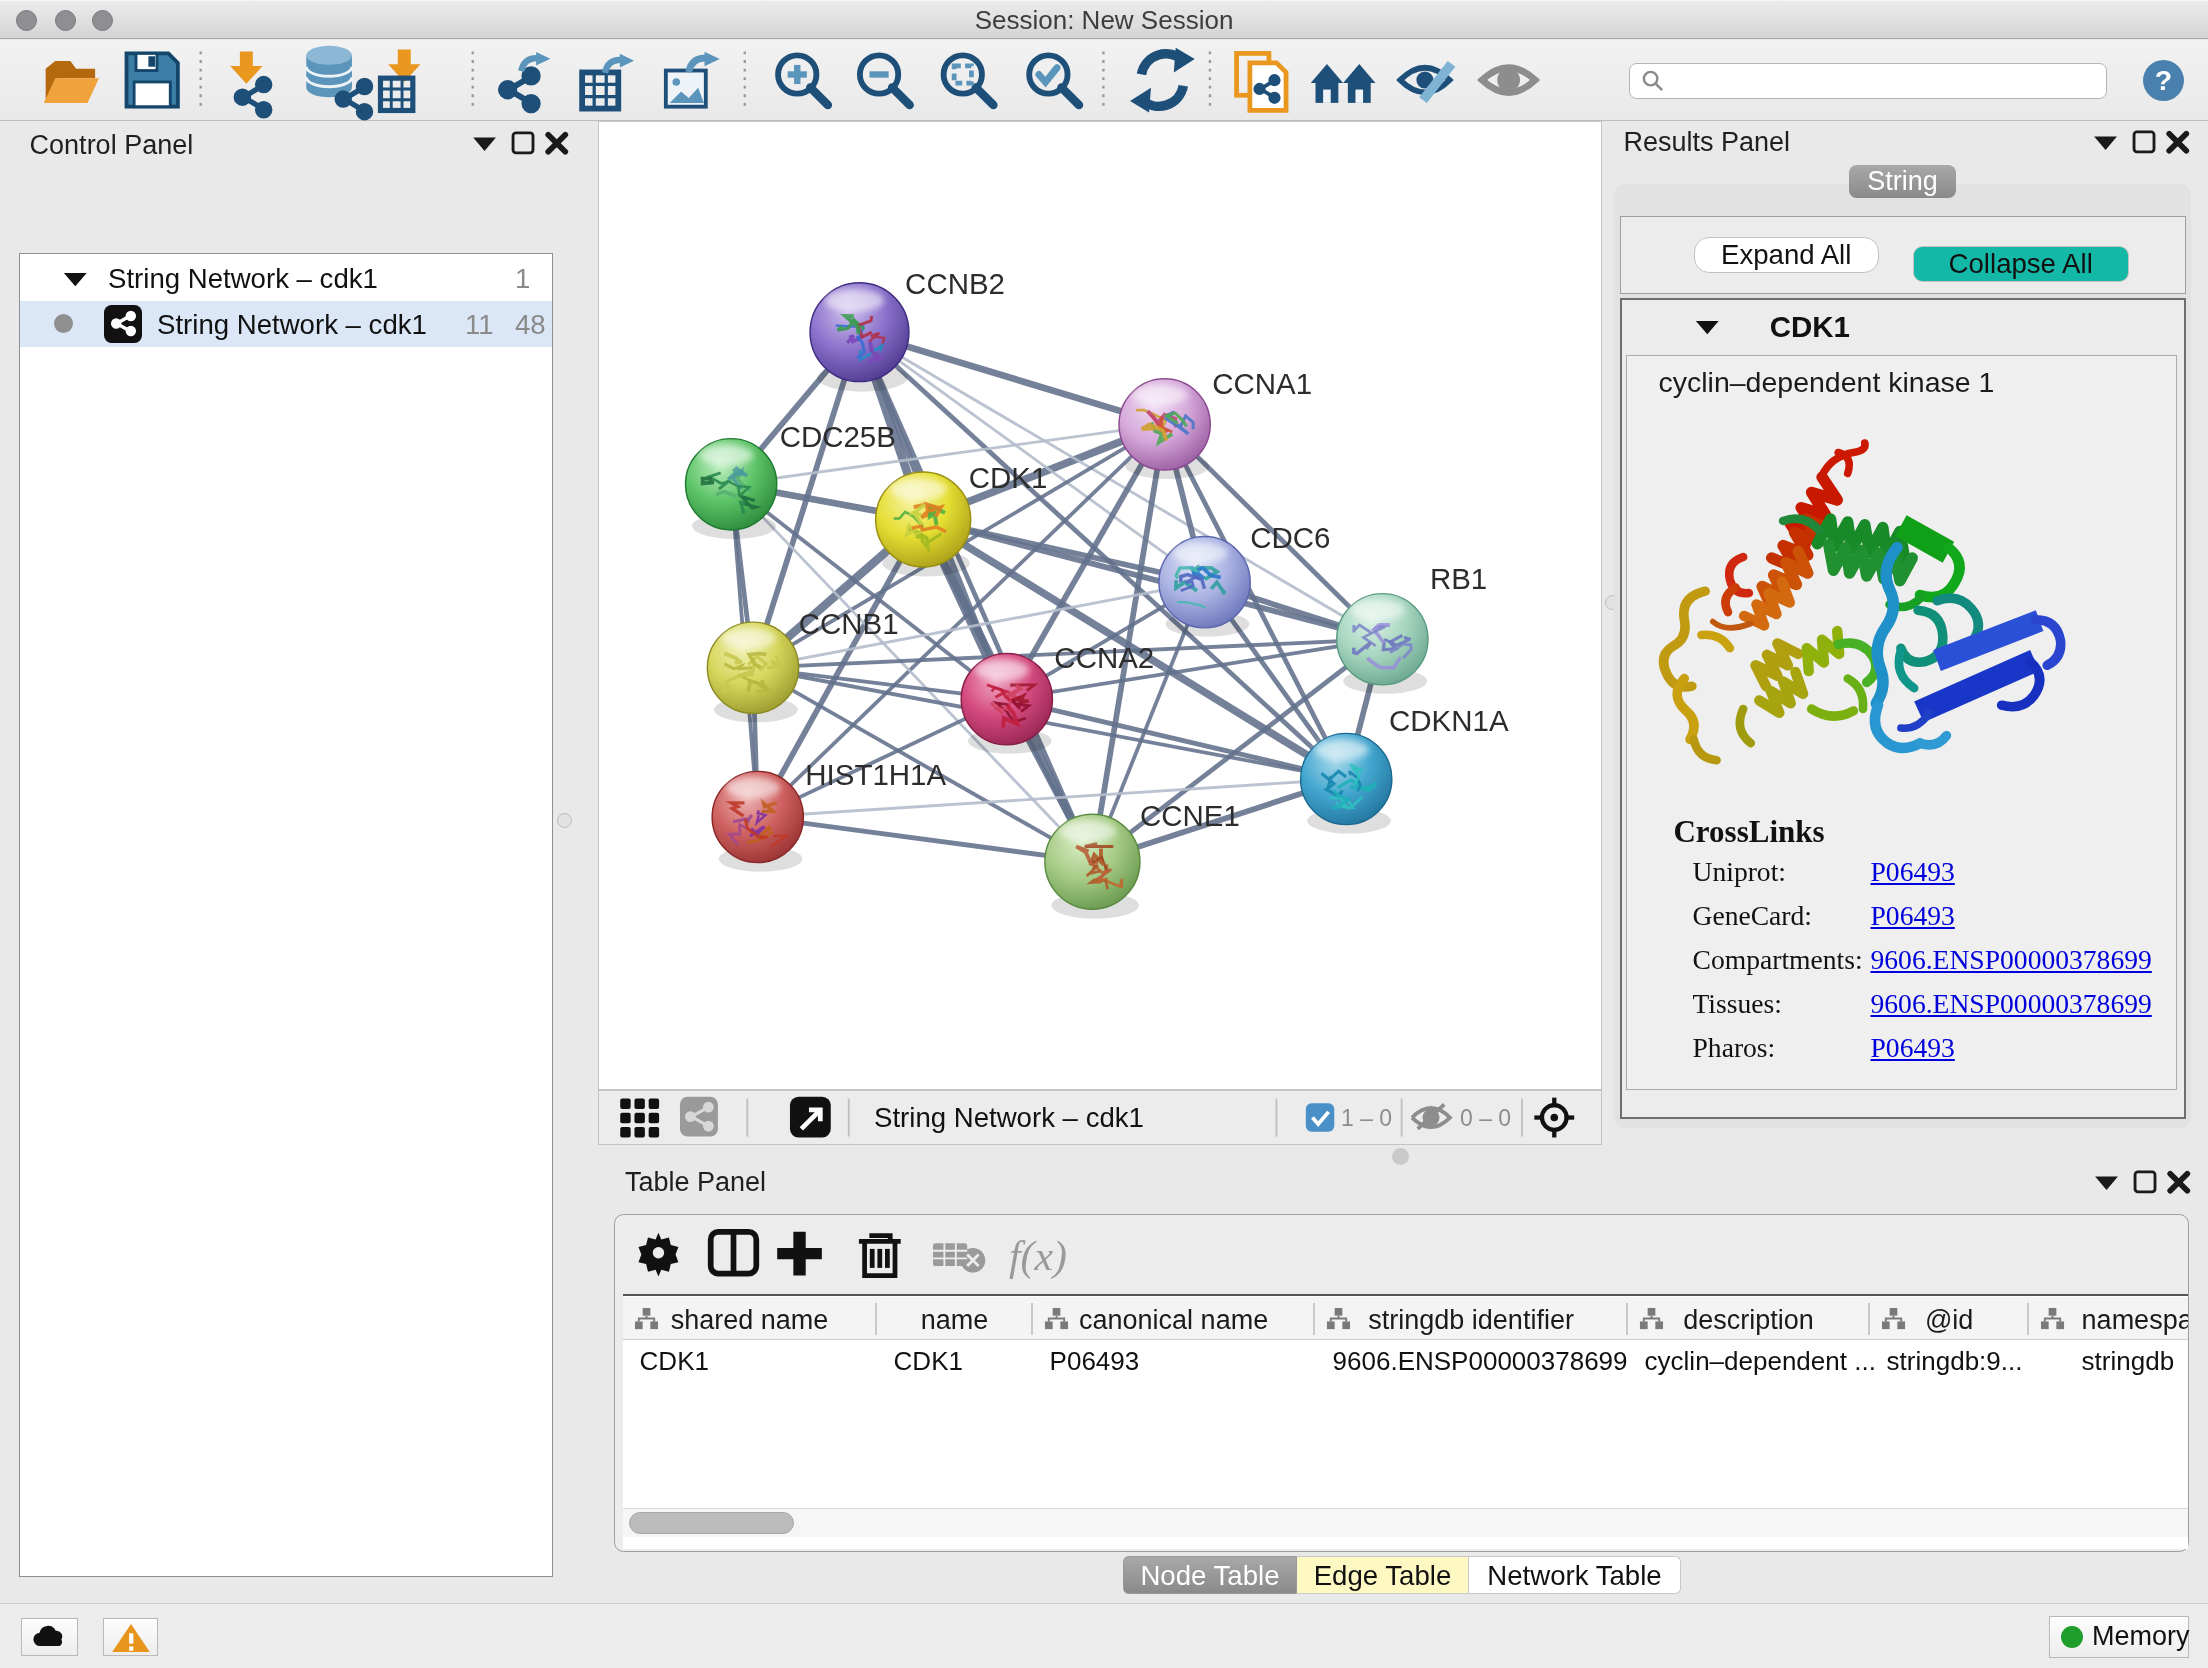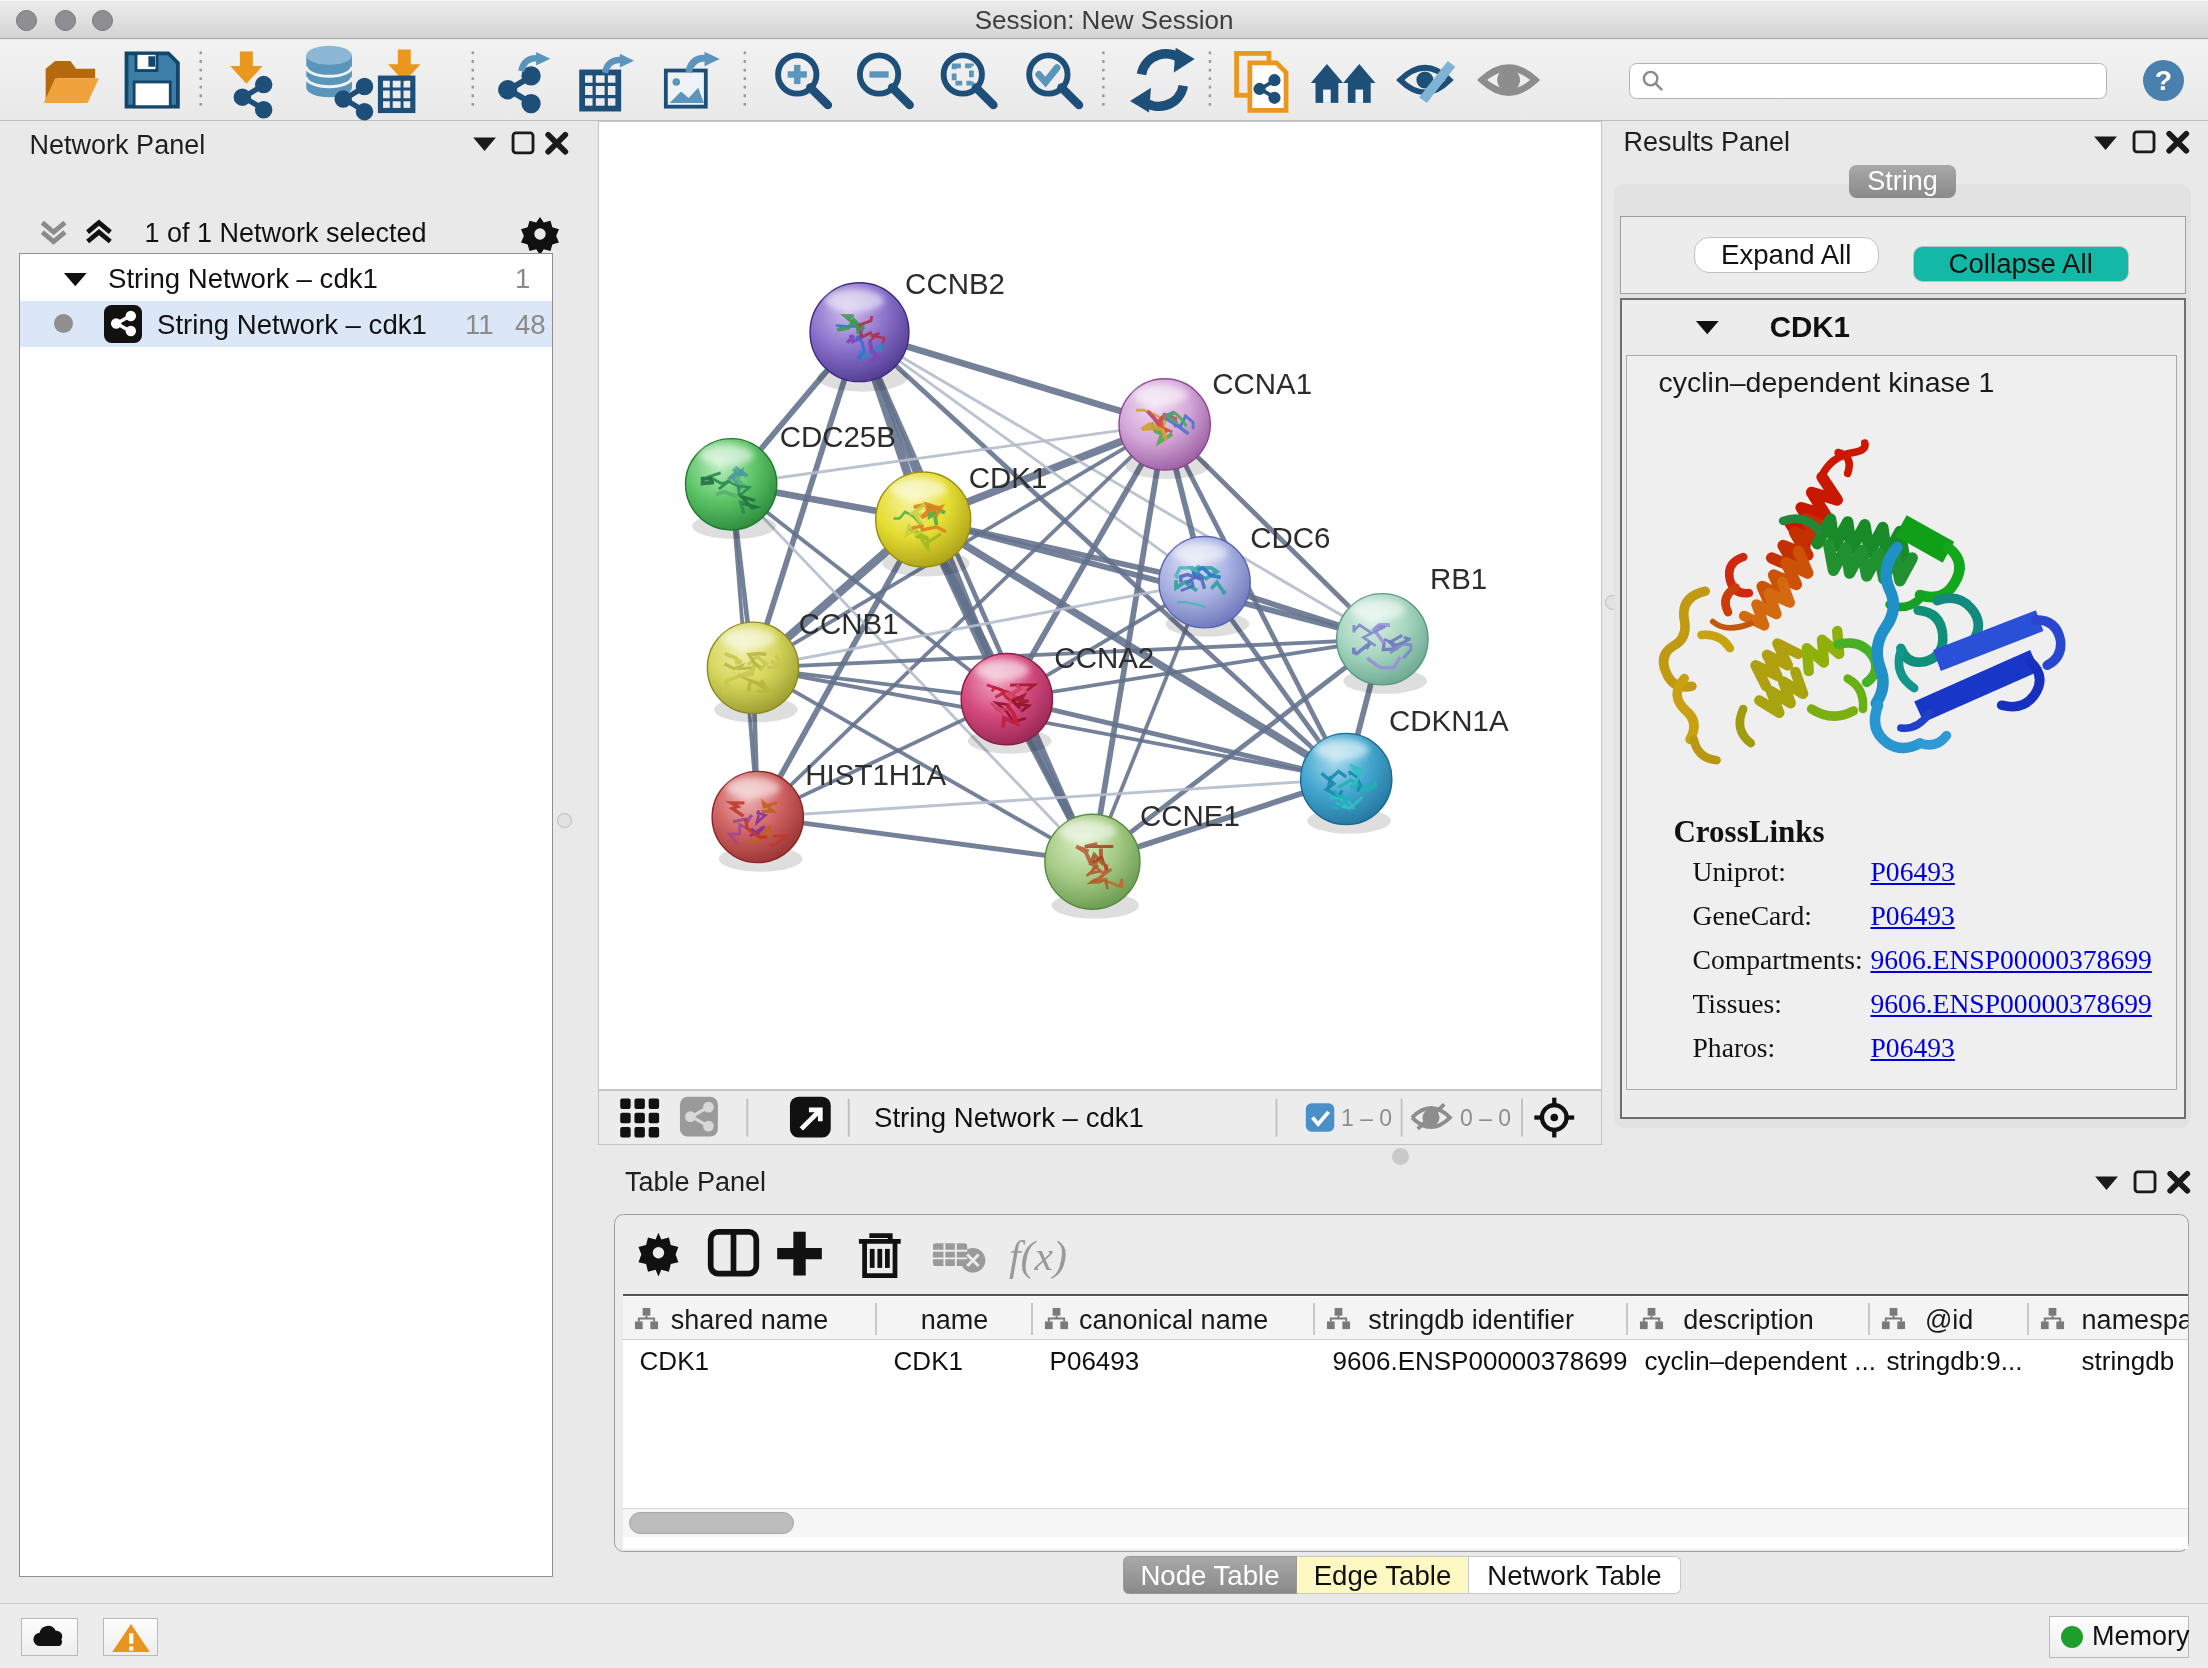--- a/index.html
+++ b/index.html
@@ -115,46 +115,29 @@
   <div class="abs" style="left:1629px;top:23px;width:478px;height:36px;background:#ffffff;border:1.9px solid #b4b4b4;border-radius:7.6px">
     <svg width="25" height="25" style="position:absolute;left:11.4px;top:4.8px" viewBox="0 0 26 26">
         <circle cx="10" cy="10" r="7" fill="none" stroke="#8a8a8a" stroke-width="2.5"></circle>
         <line x1="15" y1="15" x2="22" y2="22" stroke="#8a8a8a" stroke-width="2.5"></line>
       </svg>
   </div>
   <div class="abs" style="left:2143px;top:20px;width:41px;height:41px;border-radius:50%;background:#4a80ae;color:#fff;font-size:28.5px;font-weight:700;text-align:center;line-height:41px">?</div>
 </div>
 
 <div class="abs" style="left:7.6px;top:122px;width:555px;height:1460px;background:#e9e9e9">
-  <div class="abs panelhead" style="left:22px;top:7.6px">Network Panel</div>
+  <div class="abs panelhead" style="left:22px;top:7.6px">Control Panel</div>
   <svg class="abs" width="105" height="28.5" style="left:463px;top:7.6px" viewBox="0 0 110 30">
     <path d="M2 8 l12 14 l12 -14 z" fill="#1a1a1a"></path>
     <rect x="44" y="3" width="21" height="21" fill="none" stroke="#1a1a1a" stroke-width="3" rx="3"></rect>
     <path d="M81 5 l18 18 M99 5 l-18 18" stroke="#1a1a1a" stroke-width="6" stroke-linecap="round"></path>
   </svg>
 
 
   <div class="abs" style="left:3.8px;top:79px;width:542px;height:1462px;"></div>
-  <div class="abs" style="left:11.4px;top:91px;width:533px;height:44px;">
-    <svg class="abs" width="86" height="34" style="left:19px;top:3.8px" viewBox="0 0 90 36">
-      <g stroke="#8b8b8b" stroke-width="5" fill="none">
-          <path d="M4 6 l12 10 l12 -10"></path>
-          <path d="M4 16 l12 10 l12 -10"></path>
-        </g>
-      <g stroke="#111" stroke-width="5" fill="none">
-          <path d="M52 16 l12 -10 l12 10"></path>
-          <path d="M52 26 l12 -10 l12 10"></path>
-        </g>
-    </svg>
-    <div class="abs" style="left:0;width:100%;text-align:center;top:4.8px;font-size:27px;color:#111">1 of 1 Network selected</div>
-    <svg class="abs" width="38" height="38" style="left:502px;top:1.9px" viewBox="0 0 40 40">
-        <path d="M20 2 l4 6 7 -2 2 7 7 2 -3 7 3 7 -7 2 -2 7 -7 -2 -4 6 -4 -6 -7 2 -2 -7 -7 -2 3 -7 -3 -7 7 -2 2 -7 7 2 z" fill="#111"></path>
-        <circle cx="20" cy="20" r="6" fill="#e9e9e9"></circle>
-      </svg>
-  </div>
 
   <div class="abs" style="left:11.4px;top:131px;width:534px;height:1324px;background:#ffffff;border:1.9px solid #8f8f8f">
     <div class="abs" style="left:0;top:3.8px;width:100%;height:43px">
       <svg class="abs" width="28.5" height="23" style="left:42px;top:11.4px" viewBox="0 0 30 24">
           <path d="M2 4 l12 14 l12 -14 z" fill="#111"></path>
         </svg>
       <span class="abs" style="left:88px;top:5.7px;font-size:27.6px;color:#111">String Network – cdk1</span>
       <span class="abs" style="left:495px;top:5.7px;font-size:27.6px;color:#8a8a8a">1</span>
     </div>
     <div class="abs" style="left:0;top:47px;width:100%;height:46px;background:#dbe6f6">

